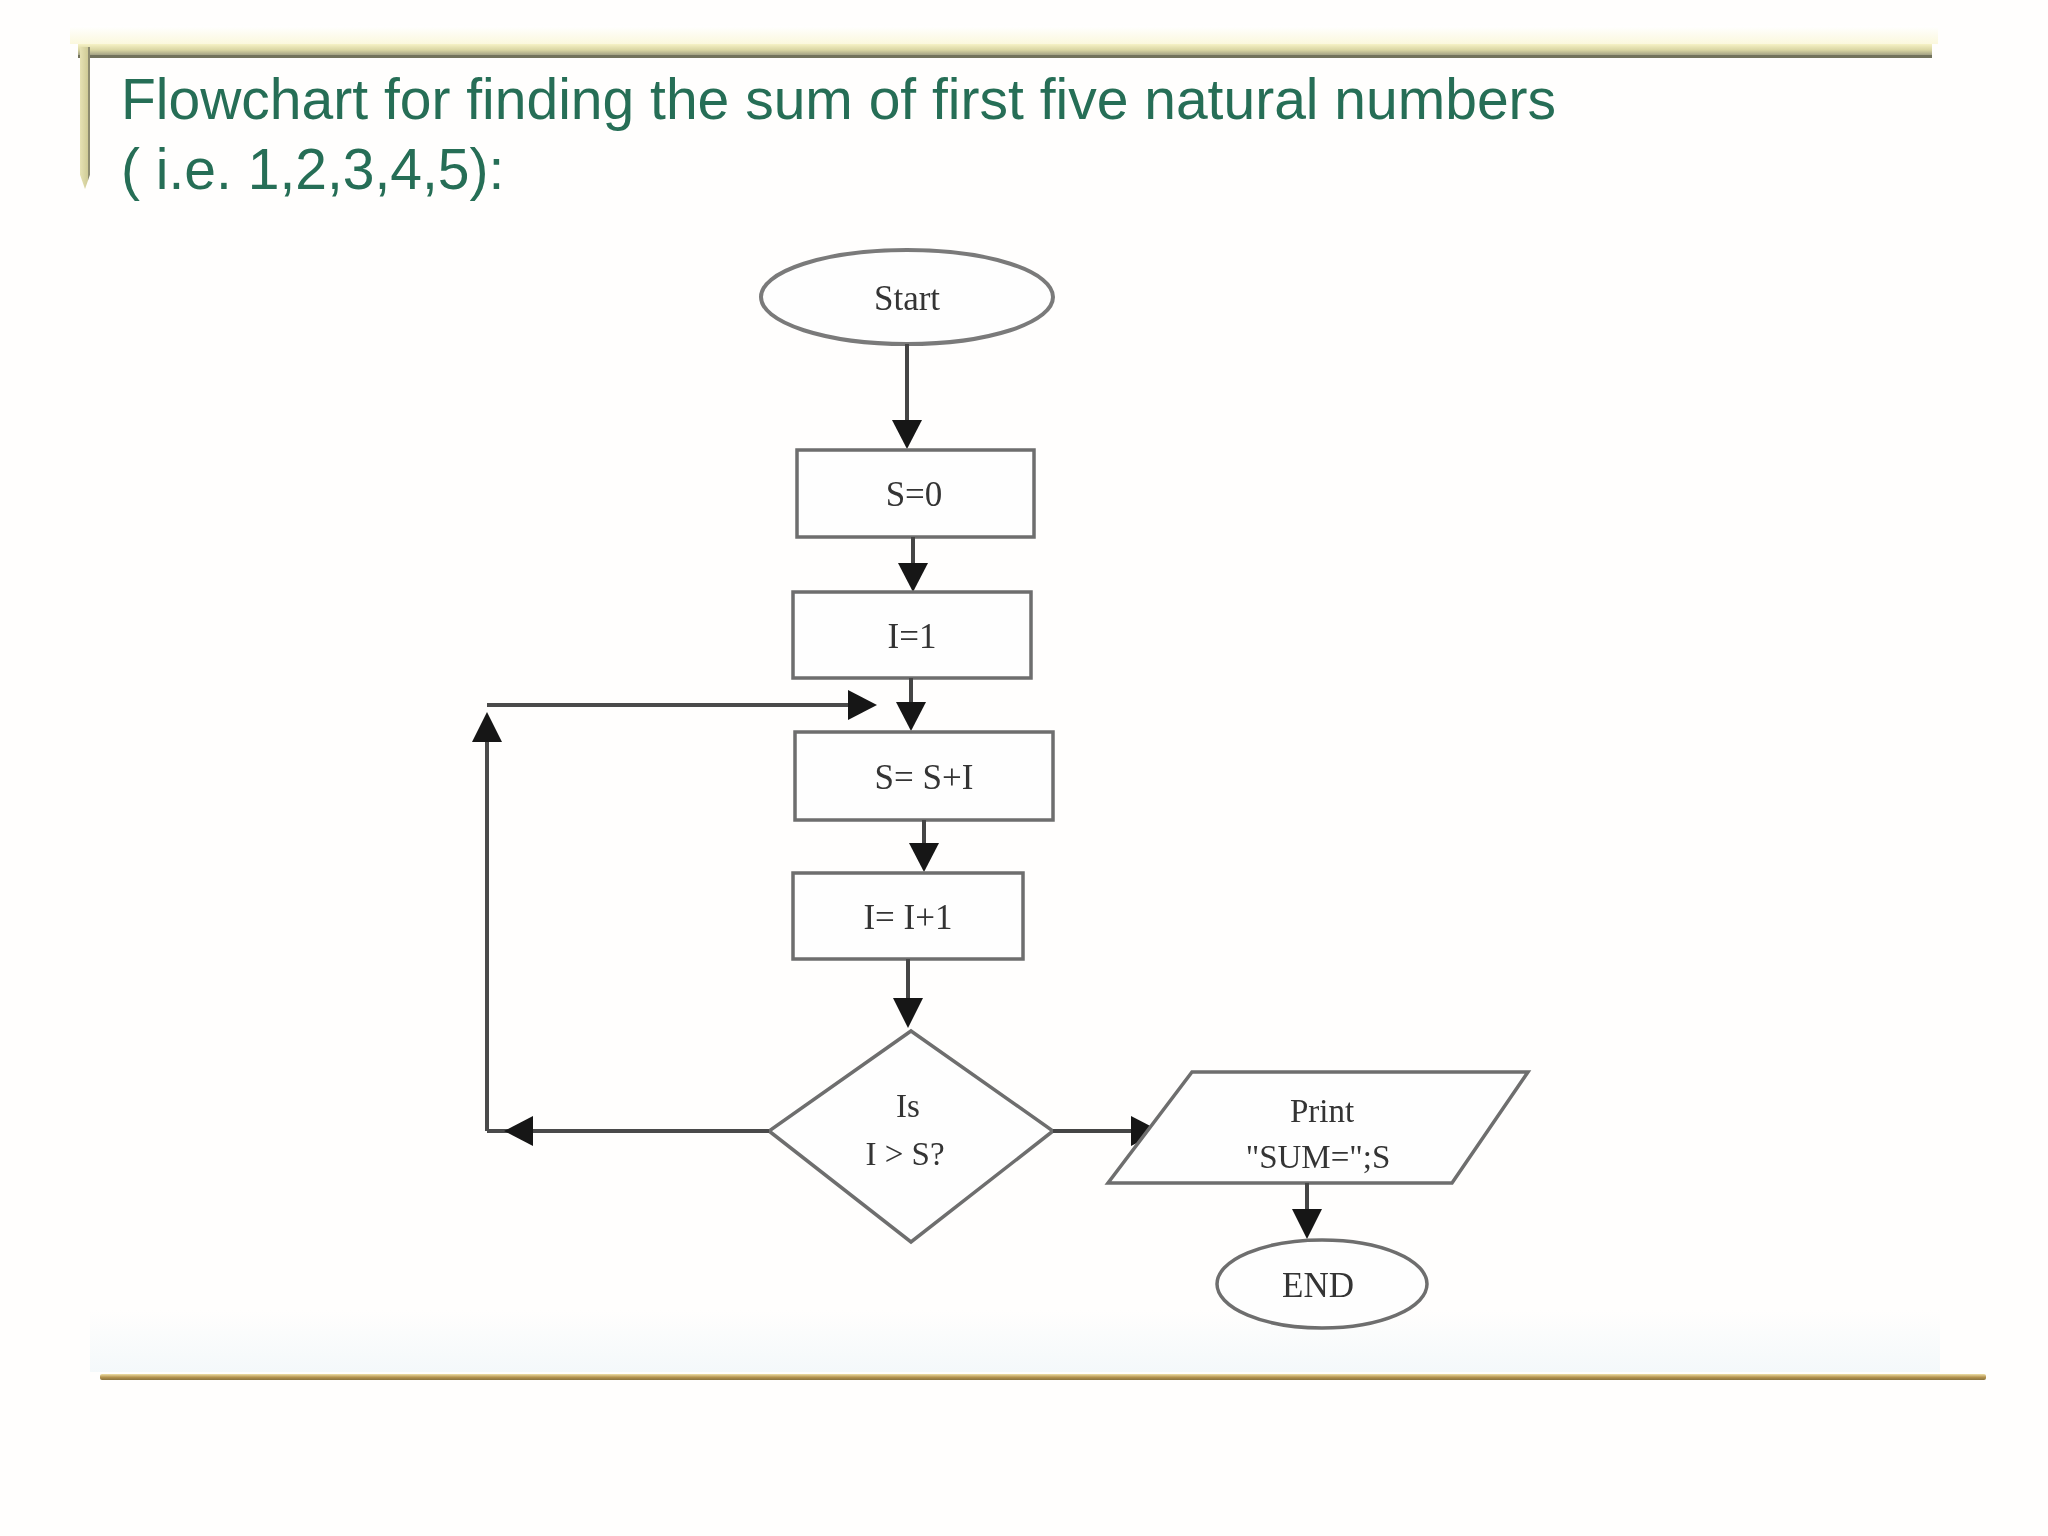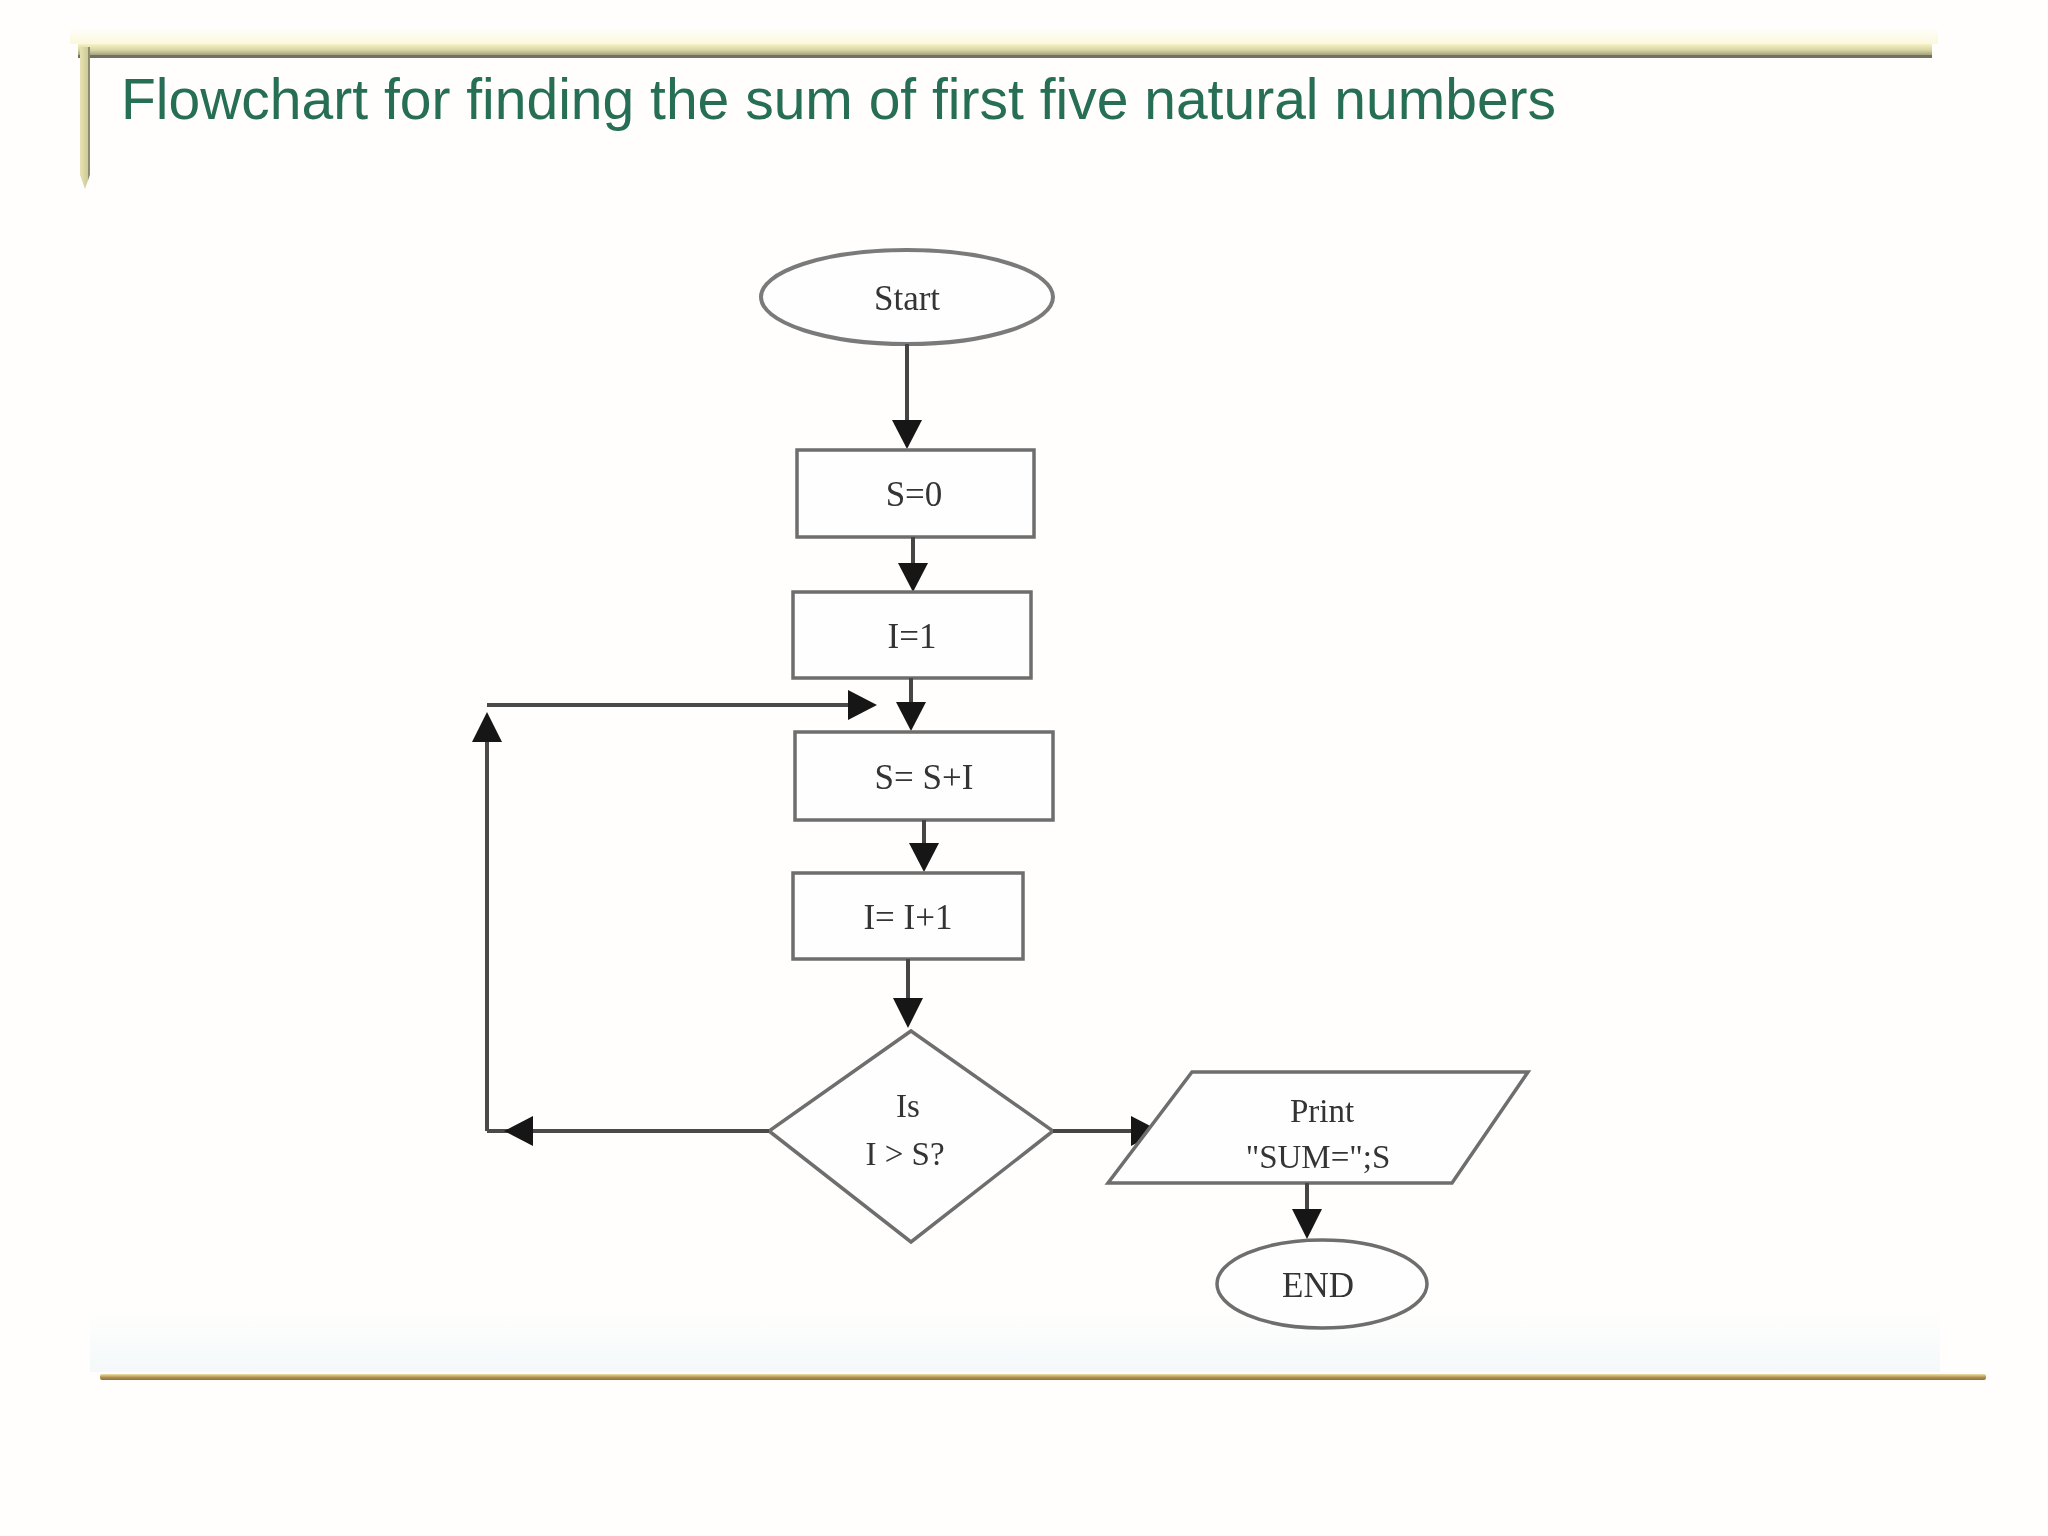--- a/index.html
+++ b/index.html
@@ -62,20 +62,21 @@
 <div id="slide">
 
   <div class="top-glow"></div>
   <div class="top-bar"></div>
   <div class="left-tick"></div>
   <div class="content-tint"></div>
   <div class="bottom-line"></div>
 
   <div class="title">
     <div>Flowchart for finding the sum of first five natural numbers</div>
+    <div>( i.e. 1,2,3,4,5):</div>
   </div>
 
   <svg width="2048" height="1536" viewBox="0 0 2048 1536">
 
     <ellipse class="shape" cx="907" cy="297" rx="146" ry="47"></ellipse>
     <text class="ntext" x="907" y="310">Start</text>
 
     <line class="conn" x1="907" y1="344" x2="907" y2="424"></line>
     <polygon class="head" points="892,420 922,420 907,449"></polygon>
 

